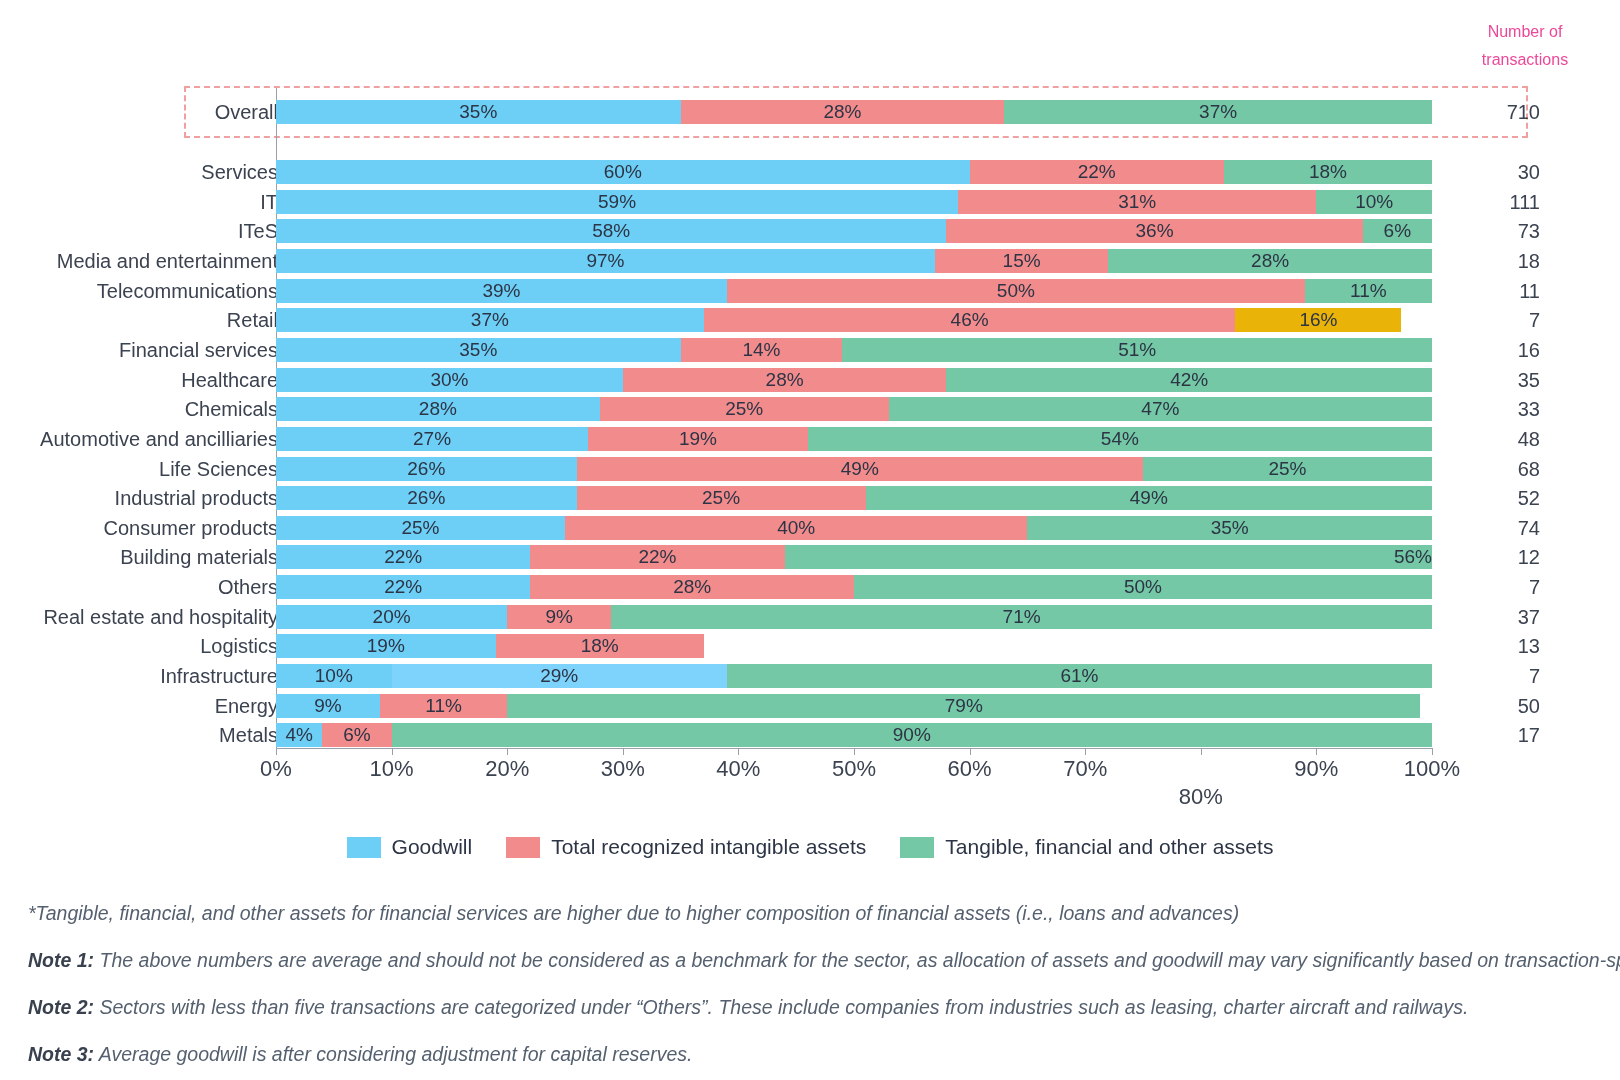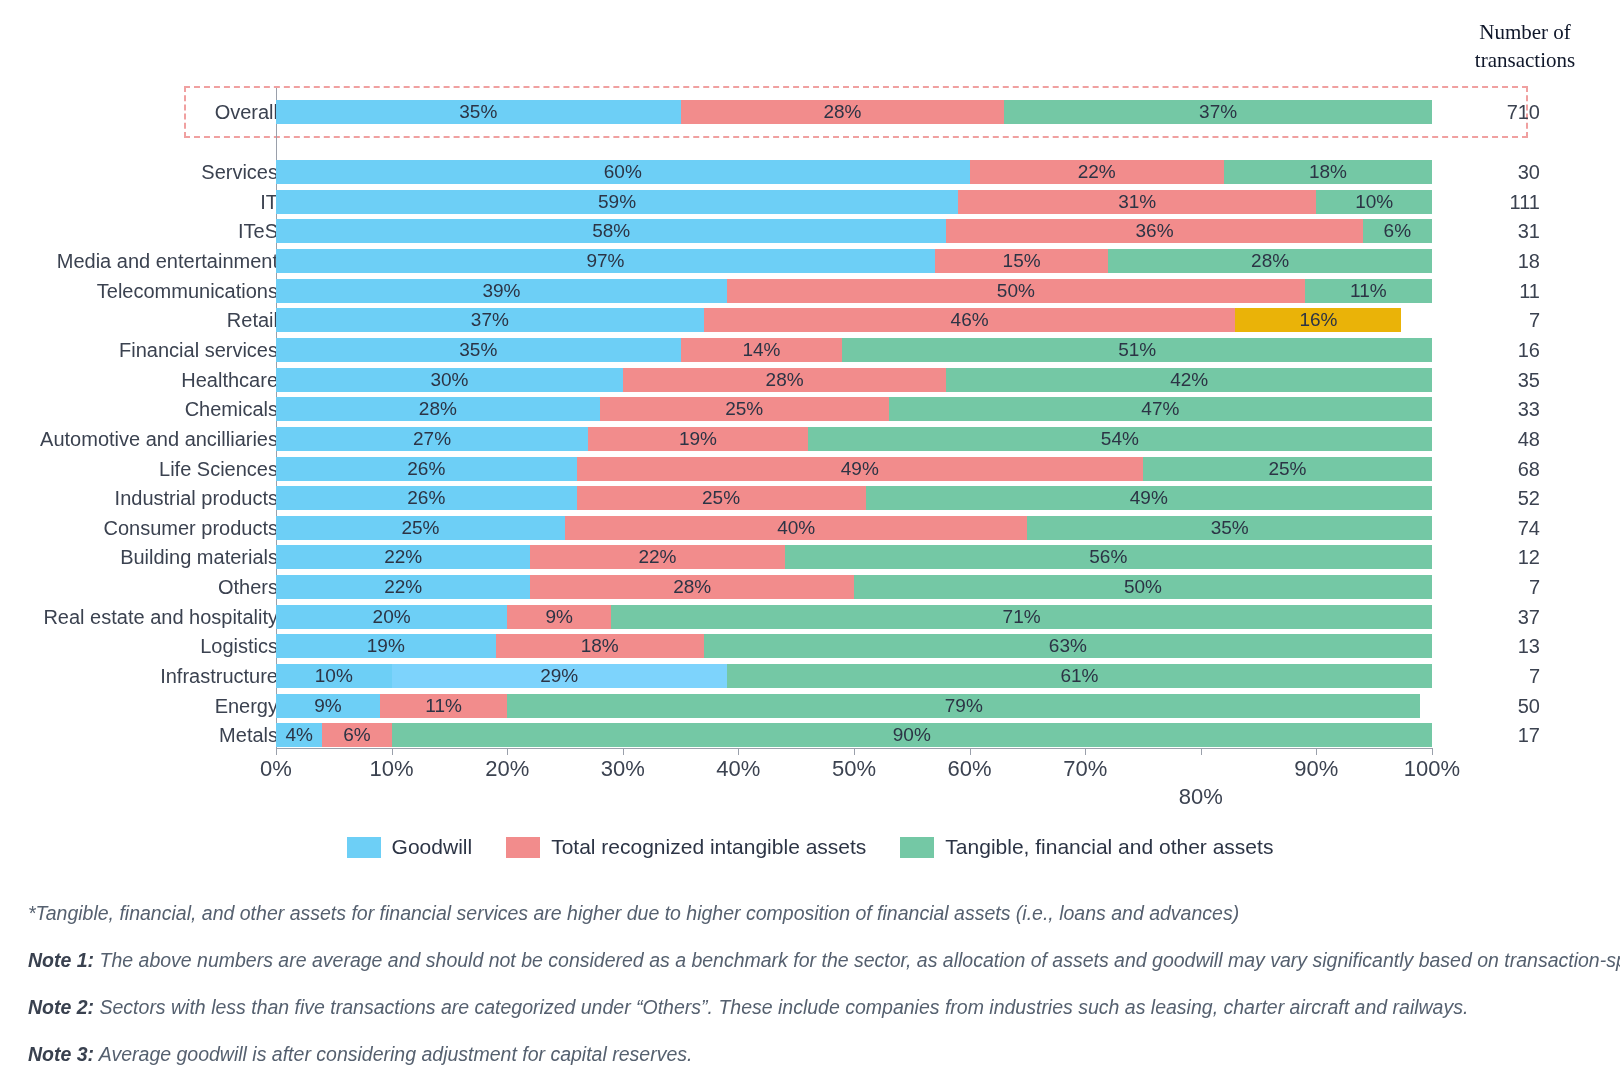--- a/index.html
+++ b/index.html
@@ -16,24 +16,23 @@
     overflow: hidden;
   }
 
   
   #txn-header {
     position: absolute;
     left: 1440px;
     top: 18px;
     width: 170px;
     text-align: center;
-    font-size: 21px;
+    font-size: 16px;
     line-height: 28px;
-    color: #0f172a;
-    font-family: Liberation Serif, serif;
+    color: #ec4899;
   }
 
   
   #chart {
     position: absolute;
     left: 0;
     top: 0;
     width: 1620px;
     height: 800px;
   }
@@ -271,21 +270,21 @@
         <div class="seg goodwill" style="width: 670.48px; background: rgb(109, 207, 246);">
           <span>58%</span>
         </div>
         <div class="seg intangible" style="width: 416.16px; background: rgb(242, 140, 140);">
           <span>36%</span>
         </div>
         <div class="seg tangible" style="width: 69.36px; background: rgb(116, 200, 165);">
           <span>6%</span>
         </div>
       </div>
-      <div class="txn">31</div>
+      <div class="txn">73</div>
     </div>
     <div class="row" style="top: 248.95px;">
       <div class="row-label">Media and entertainment</div>
       <div class="bar-wrap">
         <div class="seg goodwill" style="width: 658.92px; background: rgb(109, 207, 246);">
           <span>97%</span>
         </div>
         <div class="seg intangible" style="width: 173.4px; background: rgb(242, 140, 140);">
           <span>15%</span>
         </div>
@@ -432,21 +431,21 @@
     </div>
     <div class="row" style="top: 545.45px;">
       <div class="row-label">Building materials</div>
       <div class="bar-wrap">
         <div class="seg goodwill" style="width: 254.32px; background: rgb(109, 207, 246);">
           <span>22%</span>
         </div>
         <div class="seg intangible" style="width: 254.32px; background: rgb(242, 140, 140);">
           <span>22%</span>
         </div>
-        <div class="seg tangible" style="width: 647.36px; background: rgb(116, 200, 165);">
+        <div class="seg tangible" style="width: 647.36px; background: rgb(116, 200, 165); justify-content: flex-end;">
           <span>56%</span>
         </div>
       </div>
       <div class="txn">12</div>
     </div>
     <div class="row" style="top: 575.1px;">
       <div class="row-label">Others</div>
       <div class="bar-wrap">
         <div class="seg goodwill" style="width: 254.32px; background: rgb(109, 207, 246);">
           <span>22%</span>
@@ -476,23 +475,20 @@
       <div class="txn">37</div>
     </div>
     <div class="row" style="top: 634.4px;">
       <div class="row-label">Logistics</div>
       <div class="bar-wrap">
         <div class="seg goodwill" style="width: 219.64px; background: rgb(109, 207, 246);">
           <span>19%</span>
         </div>
         <div class="seg intangible" style="width: 208.08px; background: rgb(242, 140, 140);">
           <span>18%</span>
-        </div>
-        <div class="seg tangible" style="width: 728.28px; background: rgb(116, 200, 165);">
-          <span>63%</span>
         </div>
       </div>
       <div class="txn">13</div>
     </div>
     <div class="row" style="top: 664.05px;">
       <div class="row-label">Infrastructure</div>
       <div class="bar-wrap">
         <div class="seg goodwill" style="width: 115.6px; background: rgb(109, 207, 246);">
           <span>10%</span>
         </div>

